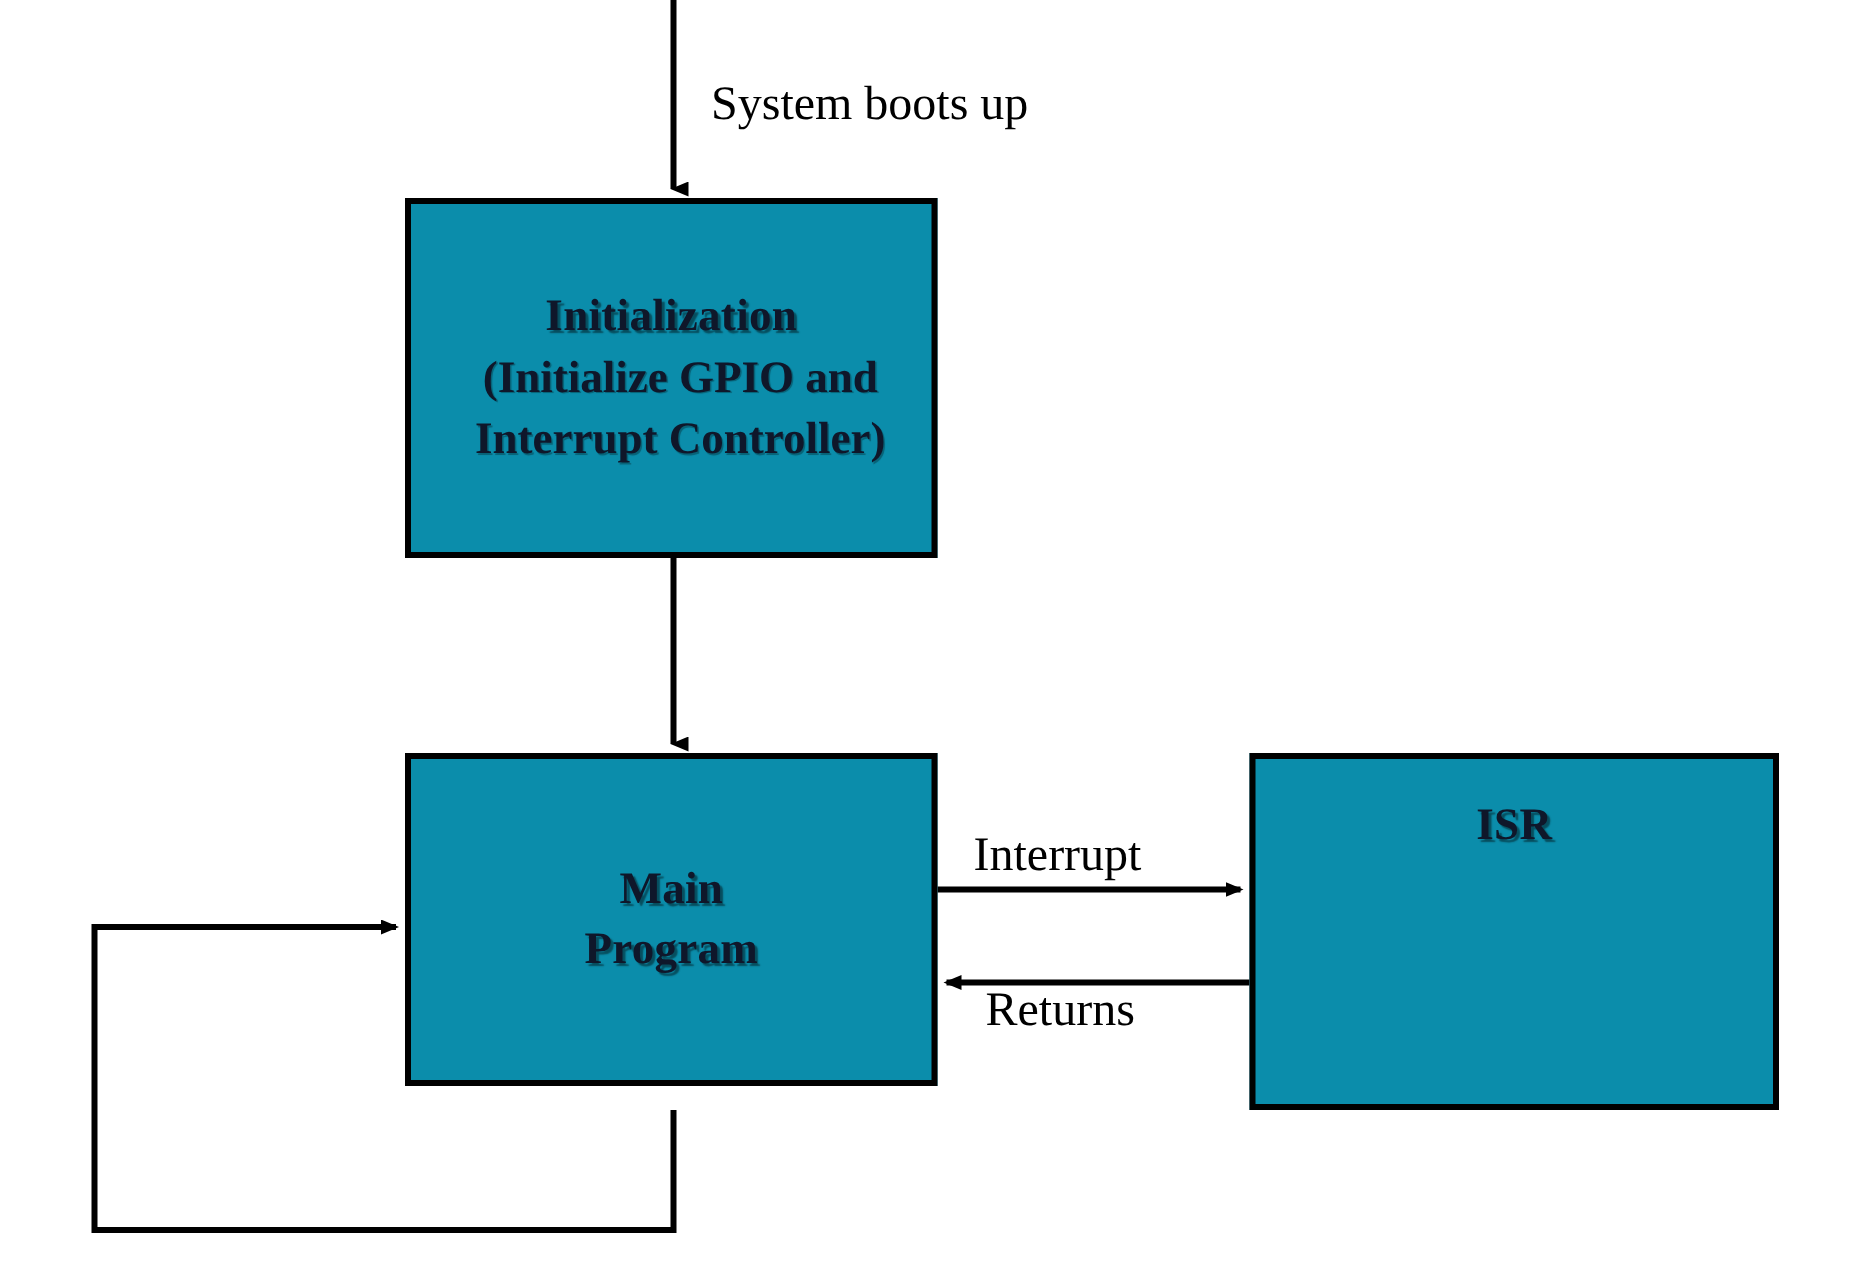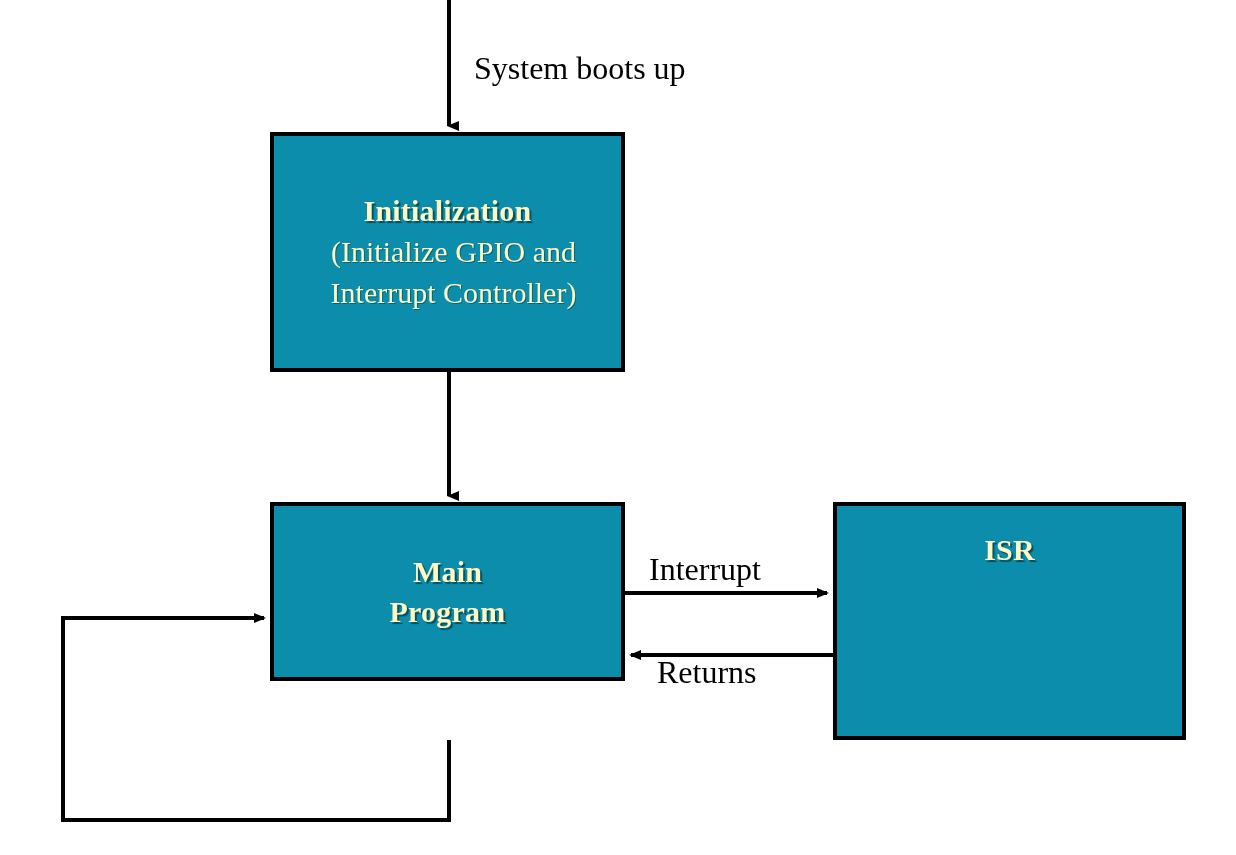--- a/index.html
+++ b/index.html
@@ -20,32 +20,32 @@
   .node {
     position: absolute;
     box-sizing: border-box;
     background: #0b8dab;
     border: 4px solid #000000;
     display: flex;
     flex-direction: column;
     align-items: center;
     justify-content: center;
     text-align: center;
-    color: #fef9c3;
+    color: #0f172a;
   }
   .node-title {
     font-weight: bold;
     font-size: 30px;
     line-height: 40px;
     letter-spacing: 0.2px;
     text-shadow: 2px 2px 1px rgba(0,0,0,0.45);
     white-space: pre-line;
   }
   .node-body {
-    font-weight: normal;
+    font-weight: bold;
     font-size: 30px;
     line-height: 41px;
     text-shadow: 1px 1px 0.5px rgba(0,0,0,0.30);
     white-space: pre-line;
     margin-left: 12px;
   }
   .edge-label {
     position: absolute;
     font-size: 32px;
     line-height: 36px;
@@ -96,21 +96,21 @@
 
     <path class="wire" d="M 449 740 L 449 820 L 63 820 L 63 618 L 264 618" marker-end="url(#arrow-right)"></path>
   </svg>
 
   <div class="node" style="left:270px; top:132px; width:355px; height:240px;">
     <div class="node-title">Initialization</div>
     <div class="node-body">(Initialize GPIO and
 Interrupt Controller)</div>
   </div>
 
-  <div class="node" style="left:270px; top:502px; width:355px; height:179px;">
+  <div class="node" style="left:270px; top:502px; width:355px; height:222px;">
     <div class="node-title">Main
 Program</div>
   </div>
 
   <div class="node" style="left:833px; top:502px; width:353px; height:238px; justify-content:flex-start; padding-top:24px;">
     <div class="node-title">ISR</div>
   </div>
 
   <div class="edge-label" style="left:474px; top:50px;">System boots up</div>
 

